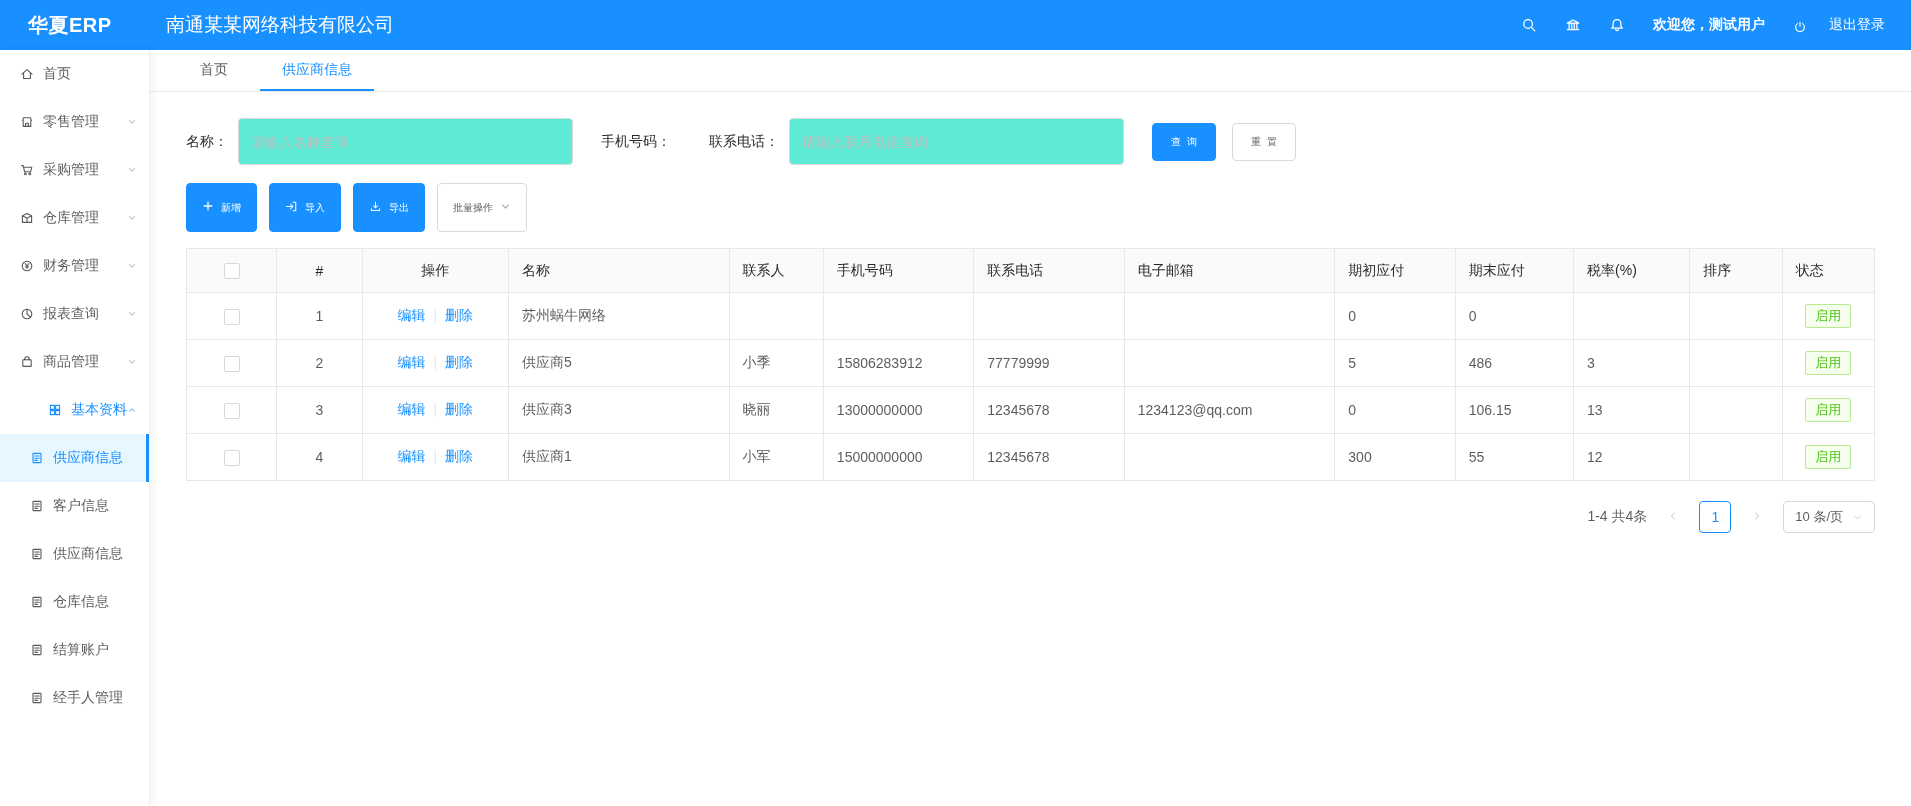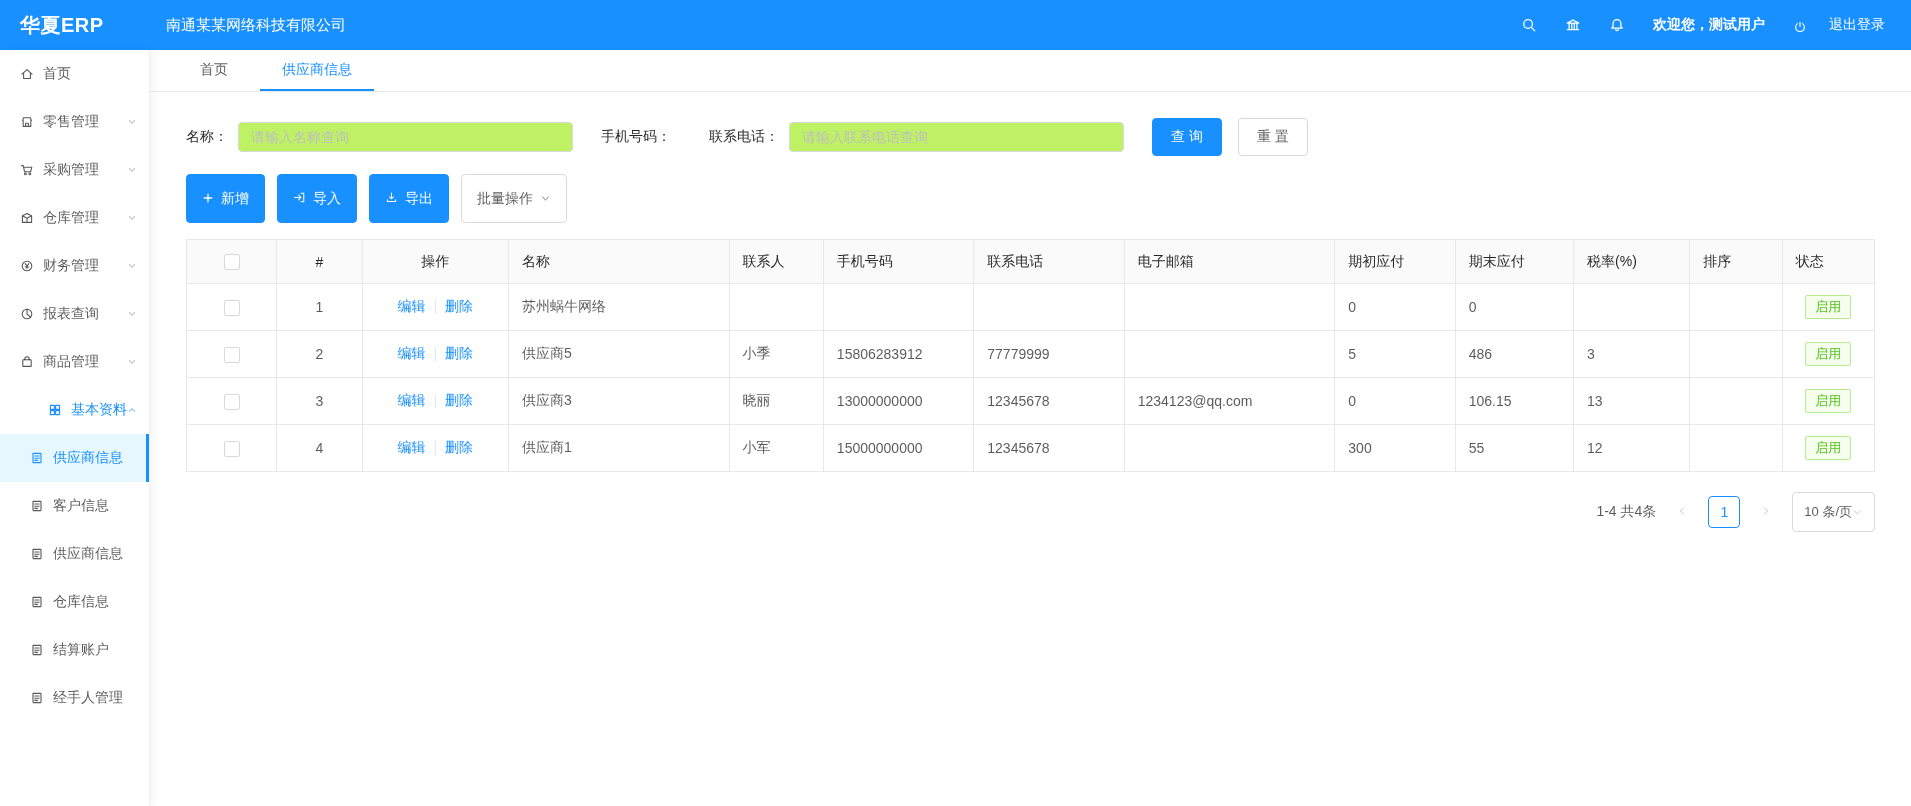--- a/index.html
+++ b/index.html
@@ -8,22 +8,22 @@
     font-family: "Liberation Sans", "DejaVu Sans", sans-serif;
     font-size: 14px;
     color: rgba(0,0,0,.65);
     background: #fff;
   }
   
   .topbar {
     height: 50px; background: #1890ff; color: #fff;
     display: flex; align-items: center;
   }
-  .logo { width: 150px; padding-left: 20px; font-size: 20px; font-weight: bold; letter-spacing: .5px; cursor: pointer; }
-  .company { margin-left: 16px; font-size: 15px; text-align: center; }
+  .logo { width: 150px; padding-left: 28px; font-size: 20px; font-weight: bold; letter-spacing: .5px; cursor: pointer; }
+  .company { margin-left: 16px; font-size: 19px; text-align: center; }
   .topbar-right { margin-left: auto; display: flex; align-items: center; gap: 28px; padding-right: 26px; }
   .ticon { display: inline-flex; align-items: center; cursor: pointer; color: #fff; }
   .welcome { font-weight: 700; }
   .logout { display: inline-flex; align-items: flex-end; gap: 22px; cursor: pointer; }
   
   .main-row { display: flex; height: 756px; }
   .sidebar {
     width: 150px; background: #fff; flex: 0 0 150px;
     box-shadow: 2px 0 8px rgba(29,35,41,.06); border-right: 1px solid #f0f0f0;
     overflow: hidden; z-index: 2;
@@ -49,30 +49,30 @@
     display: flex; align-items: center; padding: 0 22px; margin-right: 10px;
     border-bottom: 2px solid transparent; cursor: pointer; color: rgba(0,0,0,.65);
   }
   .tab.active { color: #1890ff; border-bottom-color: #1890ff; }
   
   .page { padding: 26px 36px 0 36px; flex: 1; overflow: hidden; }
   .filters { display: flex; align-items: center; gap: 28px; }
   .filter-group { display: flex; align-items: center; }
   .filter-label { color: rgba(0,0,0,.85); margin-right: 10px; white-space: nowrap; }
   .filter-input {
-    width: 335px; height: 30px; border: 1px solid #d9d9d9; border-radius: 4px;
+    width: 335px; height: 47px; border: 1px solid #d9d9d9; border-radius: 4px;
     padding: 0 12px; font-size: 14px; color: rgba(0,0,0,.65); outline: none;
-    font-family: inherit; background: #bef264;
+    font-family: inherit; background: #5eead4;
   }
   .filter-input::placeholder { color: #bfbfbf; }
   .filter-buttons { display: flex; gap: 16px; }
   .btn {
     height: 38px; border-radius: 4px; border: 1px solid #d9d9d9; background: #fff;
-    color: rgba(0,0,0,.65); padding: 0 18px; font-size: 14px; cursor: pointer;
-    display: inline-flex; align-items: center; gap: 7px; font-family: Liberation Sans, sans-serif; white-space: nowrap;
+    color: rgba(0,0,0,.65); padding: 0 18px; font-size: 10px; cursor: pointer;
+    display: inline-flex; align-items: center; gap: 7px; font-family: Liberation Mono, monospace; white-space: nowrap;
   }
   .btn.primary { background: #1890ff; border-color: #1890ff; color: #fff; }
   .toolbar { display: flex; gap: 12px; margin: 18px 0 16px 0; }
   .toolbar .btn { height: 49px; padding: 0 15px; }
   
   table { width: 100%; border-collapse: collapse; table-layout: fixed; }
   th, td { border: 1px solid #e8e8e8; font-weight: normal; overflow: hidden; white-space: nowrap; }
   th {
     background: #fafafa; height: 44px; color: rgba(0,0,0,.85);
     text-align: left; padding: 0 13px; font-weight: 500;
@@ -94,22 +94,22 @@
     margin-top: 20px; display: flex; justify-content: flex-end; align-items: center;
     gap: 10px; color: rgba(0,0,0,.65);
   }
   .page-btn {
     min-width: 32px; height: 32px; display: inline-flex; align-items: center;
     justify-content: center; border-radius: 4px; cursor: pointer;
   }
   .page-btn.nav { color: #bfbfbf; }
   .page-btn.current { border: 1px solid #1890ff; color: #1890ff; background: #fff; }
   .page-size-select {
-    height: 40px; border: 1px solid #d9d9d9; border-radius: 4px; background: #fff;
-    display: inline-flex; align-items: center; padding: 0 11px;
+    height: 32px; border: 1px solid #d9d9d9; border-radius: 4px; background: #fff;
+    display: inline-flex; align-items: center; gap: 9px; padding: 0 11px;
     font-size: 13px; color: rgba(0,0,0,.65); cursor: pointer;
   }
   .page-size-select .icon { color: #bfbfbf; display: inline-flex; }
 </style>
 </head>
 <body>
 
 <div class="app">
 
   <header class="topbar">

